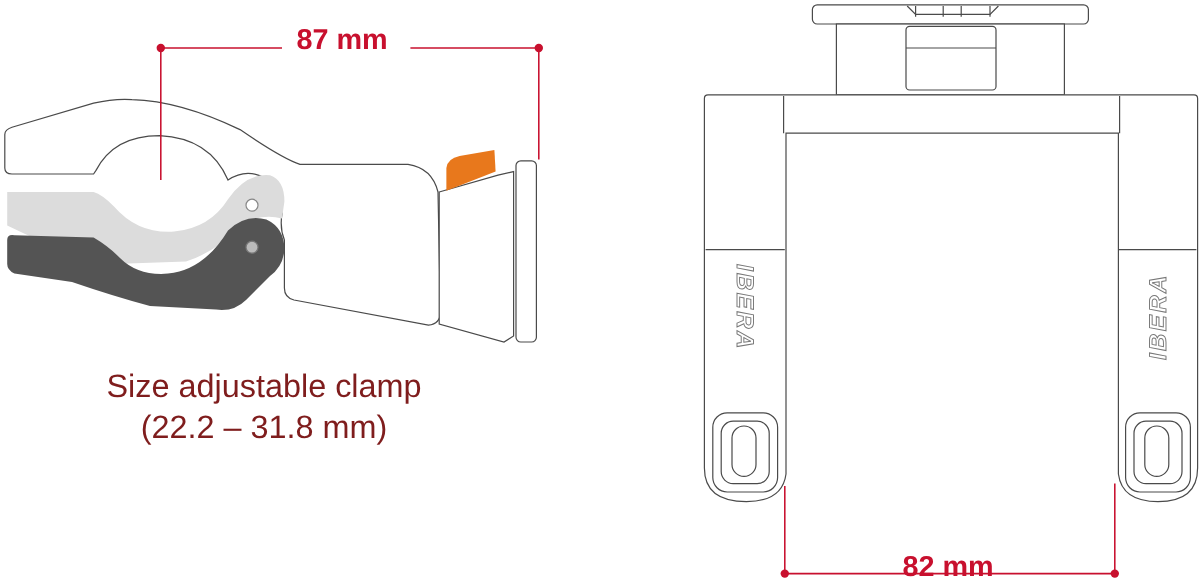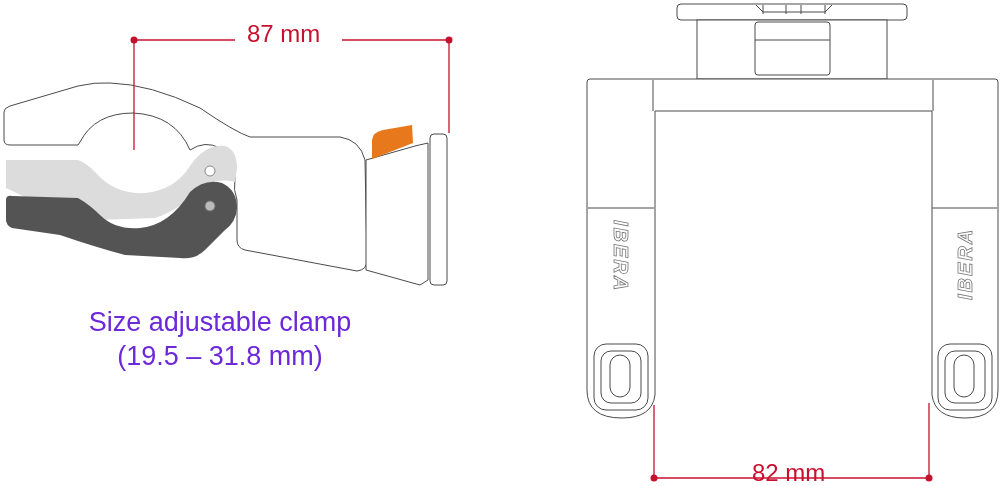--- a/index.html
+++ b/index.html
@@ -1,19 +1,19 @@
 <!DOCTYPE html>
 <html><head>
 <meta charset="utf-8">
 <style>
   html, body { margin: 0; padding: 0; background: #ffffff; }
   body { width: 1000px; height: 486px; position: relative; overflow: hidden; font-family: "Liberation Sans", sans-serif; }
   .diagram { position: absolute; left: 0; top: 0; width: 1000px; height: 486px; }
-  .dim-label { position: absolute; font-family: "Liberation Sans", sans-serif; font-weight: normal; font-size: 24px; color: #c8102e; line-height: 1; white-space: nowrap; }
-  .caption { position: absolute; left: 60px; top: 305px; width: 320px; text-align: center; color: #6d28d9; font-size: 27px; line-height: 34px; font-family: "Liberation Sans", sans-serif; }
+  .dim-label { position: absolute; font-family: "Liberation Sans", sans-serif; font-weight: bold; font-size: 24px; color: #c8102e; line-height: 1; white-space: nowrap; }
+  .caption { position: absolute; left: 60px; top: 305px; width: 320px; text-align: center; color: #7f1d1d; font-size: 27px; line-height: 34px; font-family: "Liberation Sans", sans-serif; }
   .caption div { white-space: nowrap; }
 </style>
 </head>
 <body>
 
 <svg class="diagram" viewBox="0 0 1000 486" width="1000" height="486" xmlns="http://www.w3.org/2000/svg">
 
   <g fill="#fff" stroke="#4a4a4a" stroke-width="1">
 
     <path d="M4,112 Q4,108 10,106 L78,86 Q95,82 110,83 Q150,84 200,108 Q235,132 250,137 L340,137 Q360,140 365,160 L367,260 Q367,270 357,271 L245,250 Q237,248 237,240 L237,200 Q233,190 235,178 Q232,160 220,148 Q205,140 190,150 Q175,115 133,113 Q95,113 80,142 L78,145 L10,145 Q4,145 4,140 Z"></path>
@@ -81,14 +81,14 @@
     <circle cx="654" cy="478" r="3.5" stroke="none"></circle>
     <circle cx="929" cy="478" r="3.5" stroke="none"></circle>
   </g>
 </svg>
 
 <div class="dim-label" style="left:247px; top:22px;">87 mm</div>
 <div class="dim-label" style="left:752px; top:461px;">82 mm</div>
 
 <div class="caption">
   <div>Size adjustable clamp</div>
-  <div>(19.5 – 31.8 mm)</div>
+  <div>(22.2 – 31.8 mm)</div>
 </div>
 
 </body></html>

